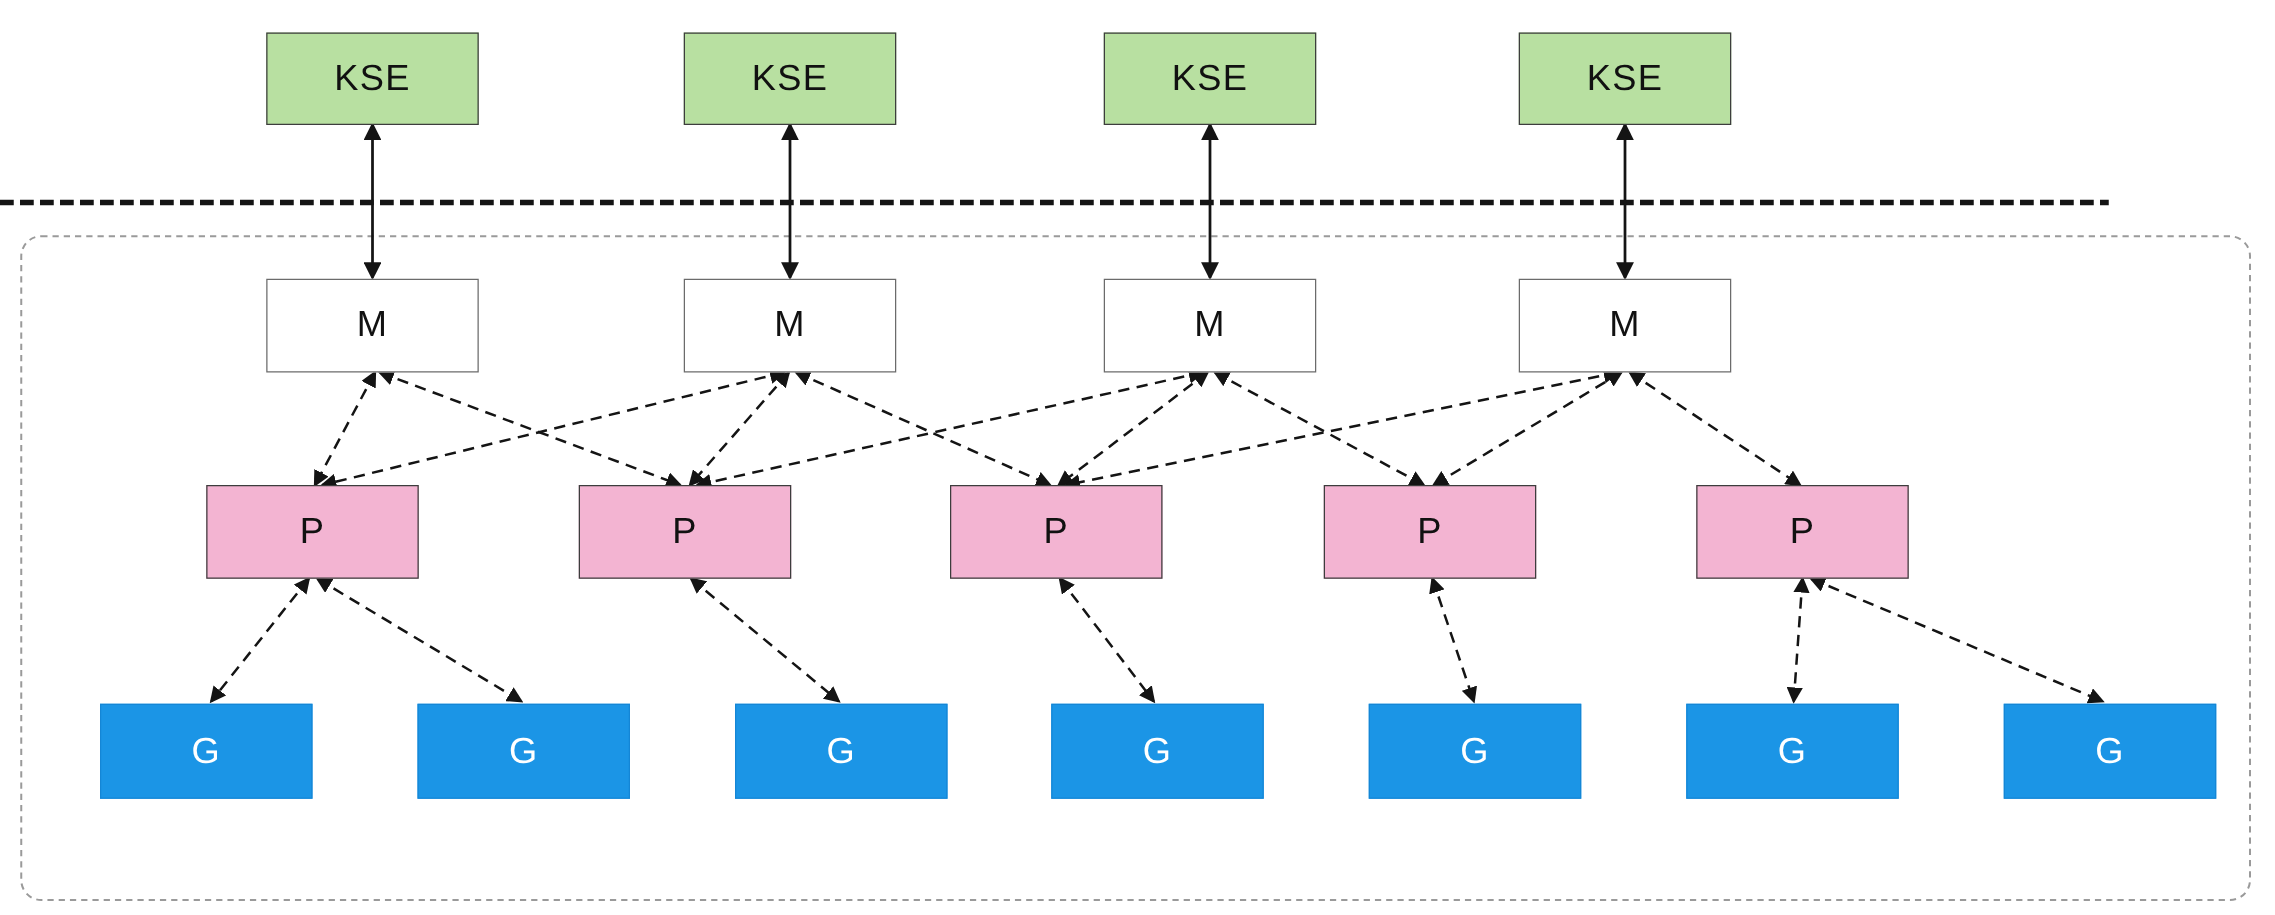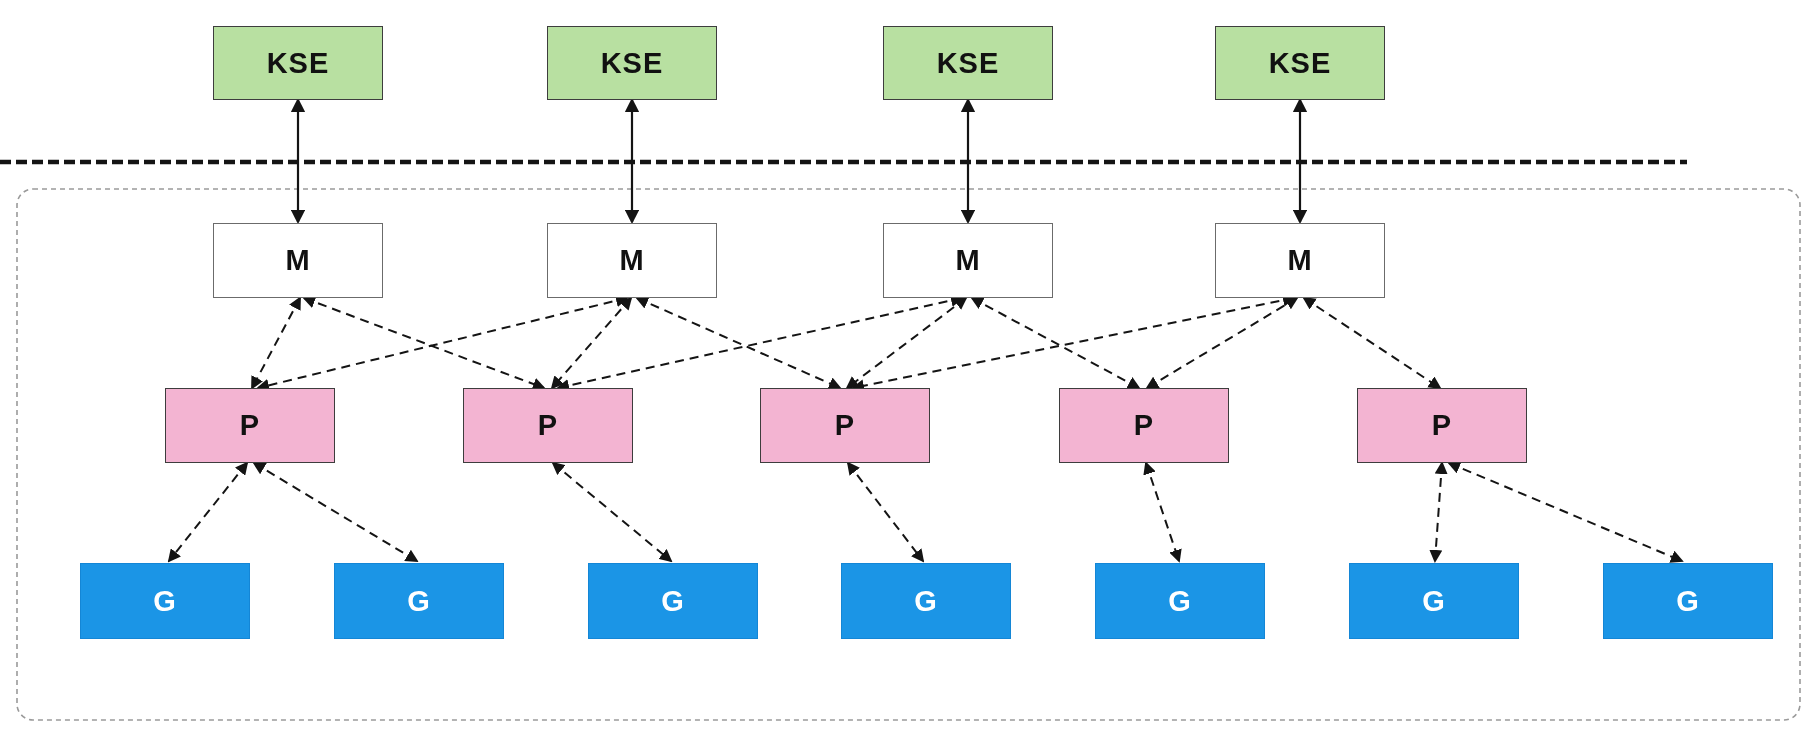--- a/index.html
+++ b/index.html
@@ -13,21 +13,21 @@
     background:#ffffff; font-family:"Liberation Sans", sans-serif;
   }
   #edge-layer{position:absolute; left:0; top:0; width:100%; height:100%;}
   .edge-solid{stroke:var(--edge); stroke-width:2.2; fill:none;}
   .edge-dashed{stroke:var(--edge); stroke-width:2; stroke-dasharray:9 6; fill:none;}
   .separator{stroke:var(--edge); stroke-width:4.5; stroke-dasharray:11 5; fill:none;}
   .container-rect{fill:none; stroke:var(--container-border); stroke-width:1.6; stroke-dasharray:5 4;}
   .node{
     position:absolute; box-sizing:border-box;
     display:flex; align-items:center; justify-content:center;
-    font-weight:bold; font-size:29px; letter-spacing:1px; color:var(--node-text);
+    font-weight:normal; font-size:29px; letter-spacing:1px; color:var(--node-text);
   }
   .node.kse{background:var(--kse-fill); border:1.5px solid var(--node-border);}
   .node.m{background:var(--m-fill); border:1.5px solid var(--m-border);}
   .node.p{background:var(--p-fill); border:1.5px solid var(--node-border);}
   .node.g{background:var(--g-fill); border:1px solid #1486d6; color:var(--g-text);}
 </style>
 </head>
 <body>
 
 <div id="stage" style="width: 1820px; height: 732px;">

